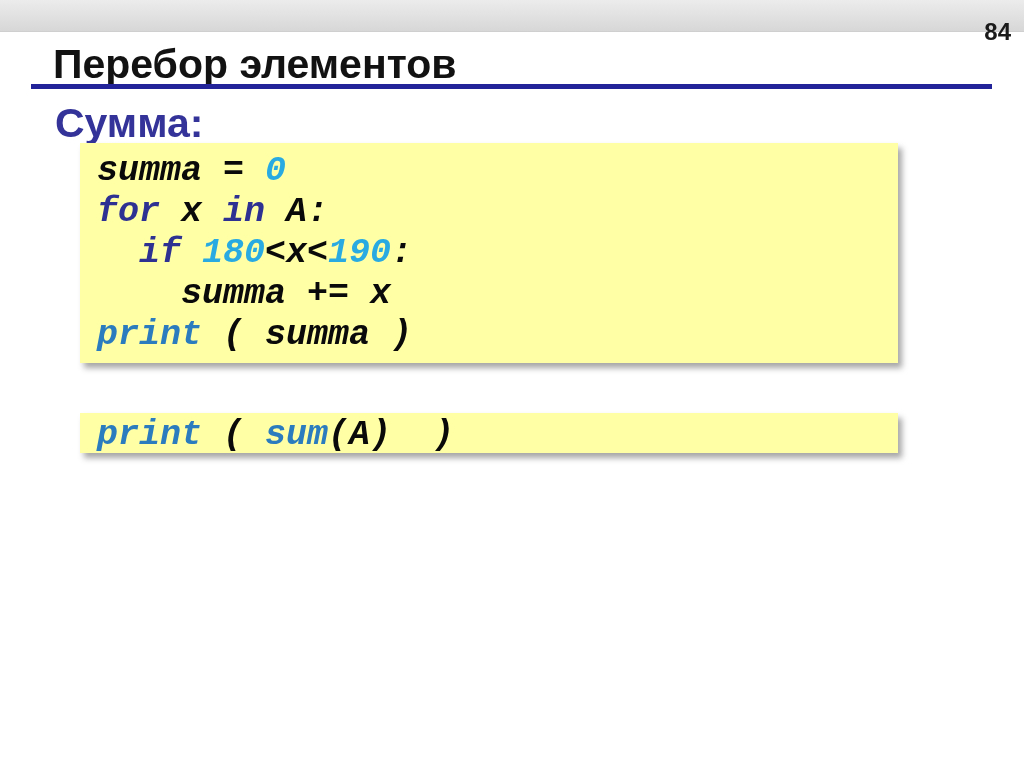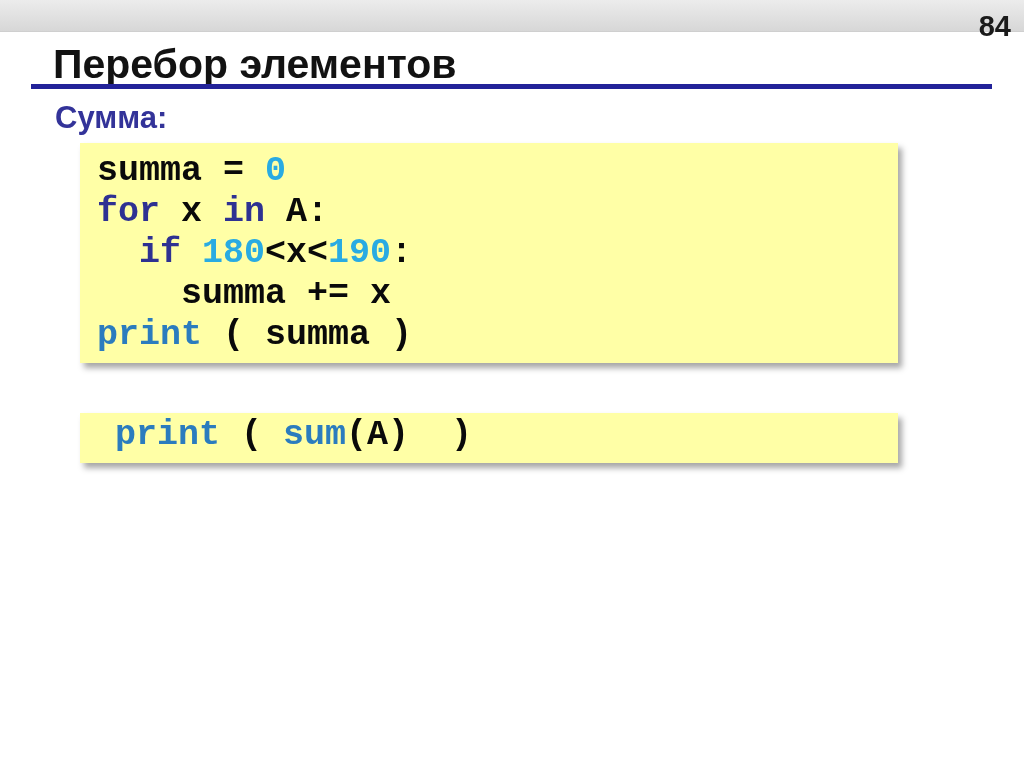--- a/index.html
+++ b/index.html
@@ -19,22 +19,22 @@
     position: absolute;
     left: 0; top: 0;
     width: 1024px;
     height: 31px;
     background: linear-gradient(#ececec, #d7d7d7);
     border-bottom: 1px solid #cfcfcf;
   }
   .page-num {
     position: absolute;
     right: 13px;
-    top: 10px;
-    font-size: 29px;
+    top: 18px;
+    font-size: 24px;
     font-weight: bold;
     color: #1a1a1a;
   }
   .title {
     position: absolute;
     left: 45px;
     top: 33px;
     margin: 8px;
     font-size: 41px;
     font-weight: bold;
@@ -44,44 +44,45 @@
   .title-rule {
     position: absolute;
     left: 31px;
     top: 84px;
     width: 961px;
     height: 5px;
     background: #222299;
   }
   .section-label {
     position: absolute;
-    font-size: 31px;
+    font-size: 41px;
     font-weight: bold;
     color: #333399;
     white-space: nowrap;
   }
   .label-summa { left: 55px; top: 100px; }
   .label-or    { left: 55px; top: 369px; }
   .codebox {
     position: absolute;
     left: 80px;
     width: 818px;
     box-sizing: border-box;
     background: #ffffa6;
     box-shadow: 4px 5px 6px rgba(0,0,0,0.35);
     font-family: "Liberation Mono", monospace;
     font-weight: bold;
     font-size: 35px;
     line-height: 41px;
     margin: 0;
     white-space: pre;
     color: #0a0a0a;
+    font-style: italic;
   }
   .codebox-1 { top: 143px; height: 220px; padding: 8px 0 0 17px; }
-  .codebox-2 { top: 413px; height: 50px;  padding: 2px 0 0 35px; }
+  .codebox-2 { top: 413px; height: 40px;  padding: 2px 0 0 17px; }
   .tok-p { color: #0a0a0a; }
   .tok-k { color: #2E3192; }
   .tok-f { color: #2B7CBE; }
   .tok-n { color: #29ABE2; }
 </style>
 </head>
 <body>
 
 <div class="slide">
 

